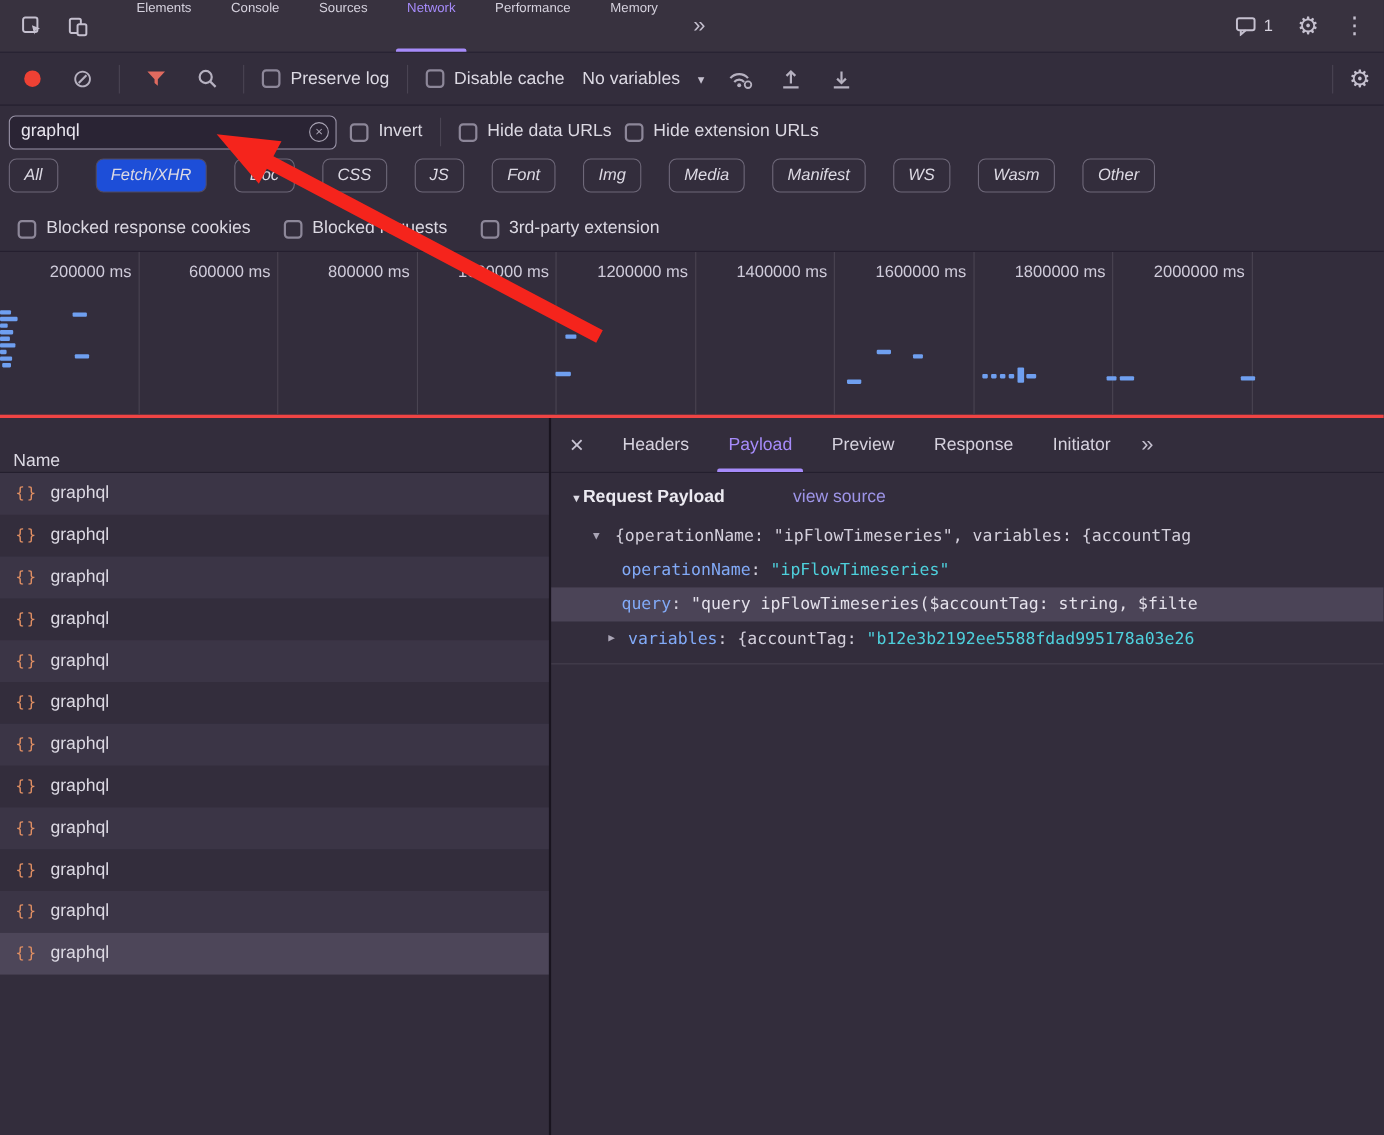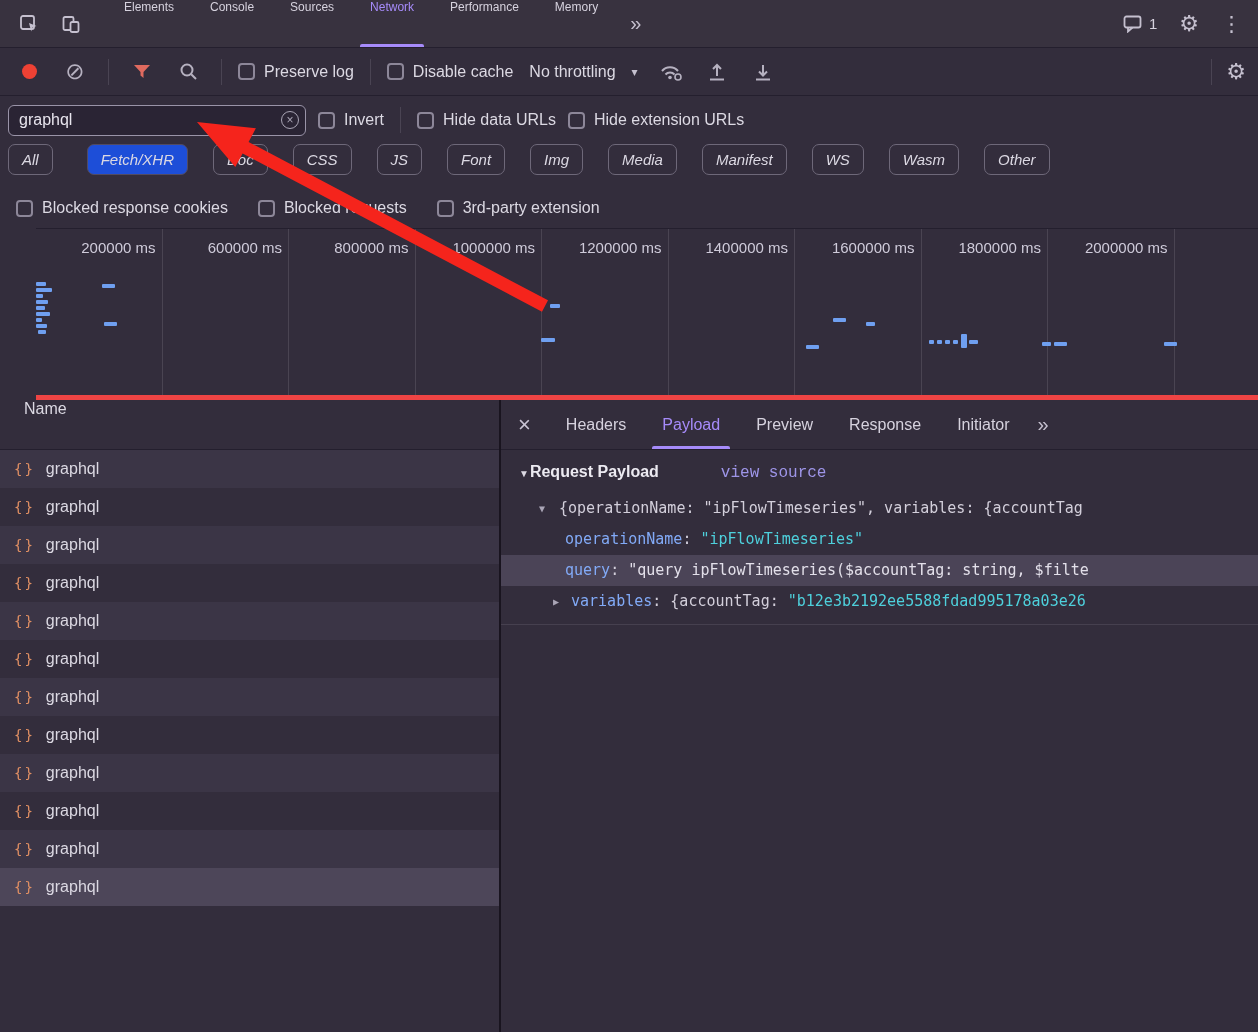--- a/index.html
+++ b/index.html
@@ -43,45 +43,45 @@
   input.filter { width:100%; height:31px; background:#2a2434; border:1px solid #9a94a8; border-radius:6px; color:#e8e5ee; font-size:16px; padding:0 32px 0 10px; font-family:inherit; outline:none; }
   .clear-btn { position:absolute; right:7px; top:50%; transform:translateY(-50%); width:18px; height:18px; border:1.5px solid #a9a4b4; border-radius:50%; color:#a9a4b4; font-size:12px; display:flex; align-items:center; justify-content:center; line-height:1; }
   
   .chips-row { height:44px; flex:none; display:flex; gap:25px; padding:0 8px;font-style:italic; }
   .chip { height:31px; display:flex; align-items:center; padding:0 13px; border:1px solid #6e6879; border-radius:7px; font-size:15px; color:#dcd9e3; white-space:nowrap; }
   .chip.active { background:#1d4ed8; border-color:#514b62; }
   .chip.first { margin-right:9px; }
   
   .extra-row { height:40px; flex:none; display:flex; align-items:center; gap:30px; padding:0 16px; }
   
-  .timeline { position:relative; height:172px; flex:none; border-top:1px solid #241f2e; border-bottom:5px solid #ef4444; overflow:hidden; display:flex;margin-left:36px; }
+  .timeline { position:relative; height:152px; flex:none; border-top:1px solid #241f2e; border-bottom:3px solid #ef4444; overflow:hidden; display:flex; }
   .t-cell { width:126.5px; flex:none; border-right:1px solid #4a4452; font-size:15px; color:#cfcbda; text-align:right; padding:10px 6px 0 0; white-space:nowrap; overflow:hidden; }
   .wbar { position:absolute; background:#6f9ff0; border-radius:1px; }
   
   .main { flex:1; display:flex; min-height:0; }
   .left-panel { width:501px; flex:none; border-right:2px solid #19141f; display:flex; flex-direction:column; overflow:hidden; }
-  .panel-header { height:50px; flex:none; display:flex; align-items:flex-start; border-bottom:1px solid #241f2e; padding-left:24px; font-size:16px; color:#dcd9e3; }
+  .panel-header { height:50px; flex:none; display:flex; align-items:flex-end; border-bottom:1px solid #241f2e; padding-left:12px; font-size:16px; color:#dcd9e3; }
   .request-rows { flex:1; overflow:hidden; }
   .request-row { height:38px; display:flex; align-items:center; padding-left:14px; gap:11px; font-size:16px; color:#dcd9e3; }
   .request-row:nth-child(odd) { background:#3b3546; }
   .request-row.selected { background:#4d4659; }
   .json-icon { font-family:"DejaVu Sans Mono", monospace; font-size:14px; color:#e08f63; letter-spacing:2px; }
   
   .right-panel { flex:1; display:flex; flex-direction:column; overflow:hidden; }
   .dtabs { height:50px; flex:none; display:flex; align-items:center; border-bottom:1px solid #241f2e; }
   .close-x { padding:0 17px; font-size:22px; color:#c9c4d4; }
   .dtab { padding:0 18px; height:100%; display:flex; align-items:center; font-size:16px; color:#d6d2de; position:relative; }
   .dtab.active { color:#a68bfa; }
   .dtab.active::after { content:""; position:absolute; left:8px; right:8px; bottom:0; height:3px; background:#a68bfa; border-radius:2px 2px 0 0; }
   .dtabs .overflow-glyph { padding:0 10px; }
   .payload { flex:1; overflow:hidden; padding-top:13px; }
   .payload-header { display:flex; align-items:baseline; padding-left:18px; margin-bottom:11px; }
   .tri-sm { font-size:10px; color:#dcd9e3; margin-right:1px; }
   .payload-title { font-weight:bold; font-size:16px; color:#eceaf1; }
-  .view-source { margin-left:62px; font-size:16px; color:#9e95e8;font-family:Liberation Mono, monospace; }
+  .view-source { margin-left:62px; font-size:16px; color:#9e95e8; }
   .tree { font-family:"DejaVu Sans Mono", monospace; font-size:15px; white-space:nowrap; }
   .tree-row { height:31px; line-height:31px; position:relative; padding-left:58px; overflow:hidden; }
   .tree-row.indent { padding-left:64px; }
   .tree-row.indent2 { padding-left:70px; }
   .tree-row .tri-row { position:absolute; left:38px; top:0; font-size:10px; color:#aaa5b6; }
   .tree-row .tri-row.deep { left:52px; }
   .key { color:#82aaf7; }
   .str { color:#4ed0dc; }
   .plain { color:#d3cfdb; }
   .sel-row { background:#4b4457; }
@@ -162,21 +162,21 @@
   <span class="check-group">
     <span class="cb"></span>
     <span class="cb-label">Preserve log</span>
   </span>
   <span class="vdiv"></span>
   <span class="check-group">
     <span class="cb"></span>
     <span class="cb-label">Disable cache</span>
   </span>
   <span class="throttle">
-    <span>No throttling</span>
+    <span>No variables</span>
     <span class="caret">▾</span>
   </span>
   <span class="tool-icon">
     <svg class="icon" width="24" height="20" viewBox="0 0 24 20">
       <path d="M3 9 A 10.5 10.5 0 0 1 19 9" fill="none" stroke="#b6b1c0" stroke-width="2"></path>
       <path d="M6.5 12.5 A 6 6 0 0 1 15.5 12.5" fill="none" stroke="#b6b1c0" stroke-width="2"></path>
       <circle cx="11" cy="15.5" r="1.8" fill="#b6b1c0"></circle>
       <circle cx="19" cy="15" r="3" fill="none" stroke="#b6b1c0" stroke-width="1.6"></circle>
     </svg>
   </span>

